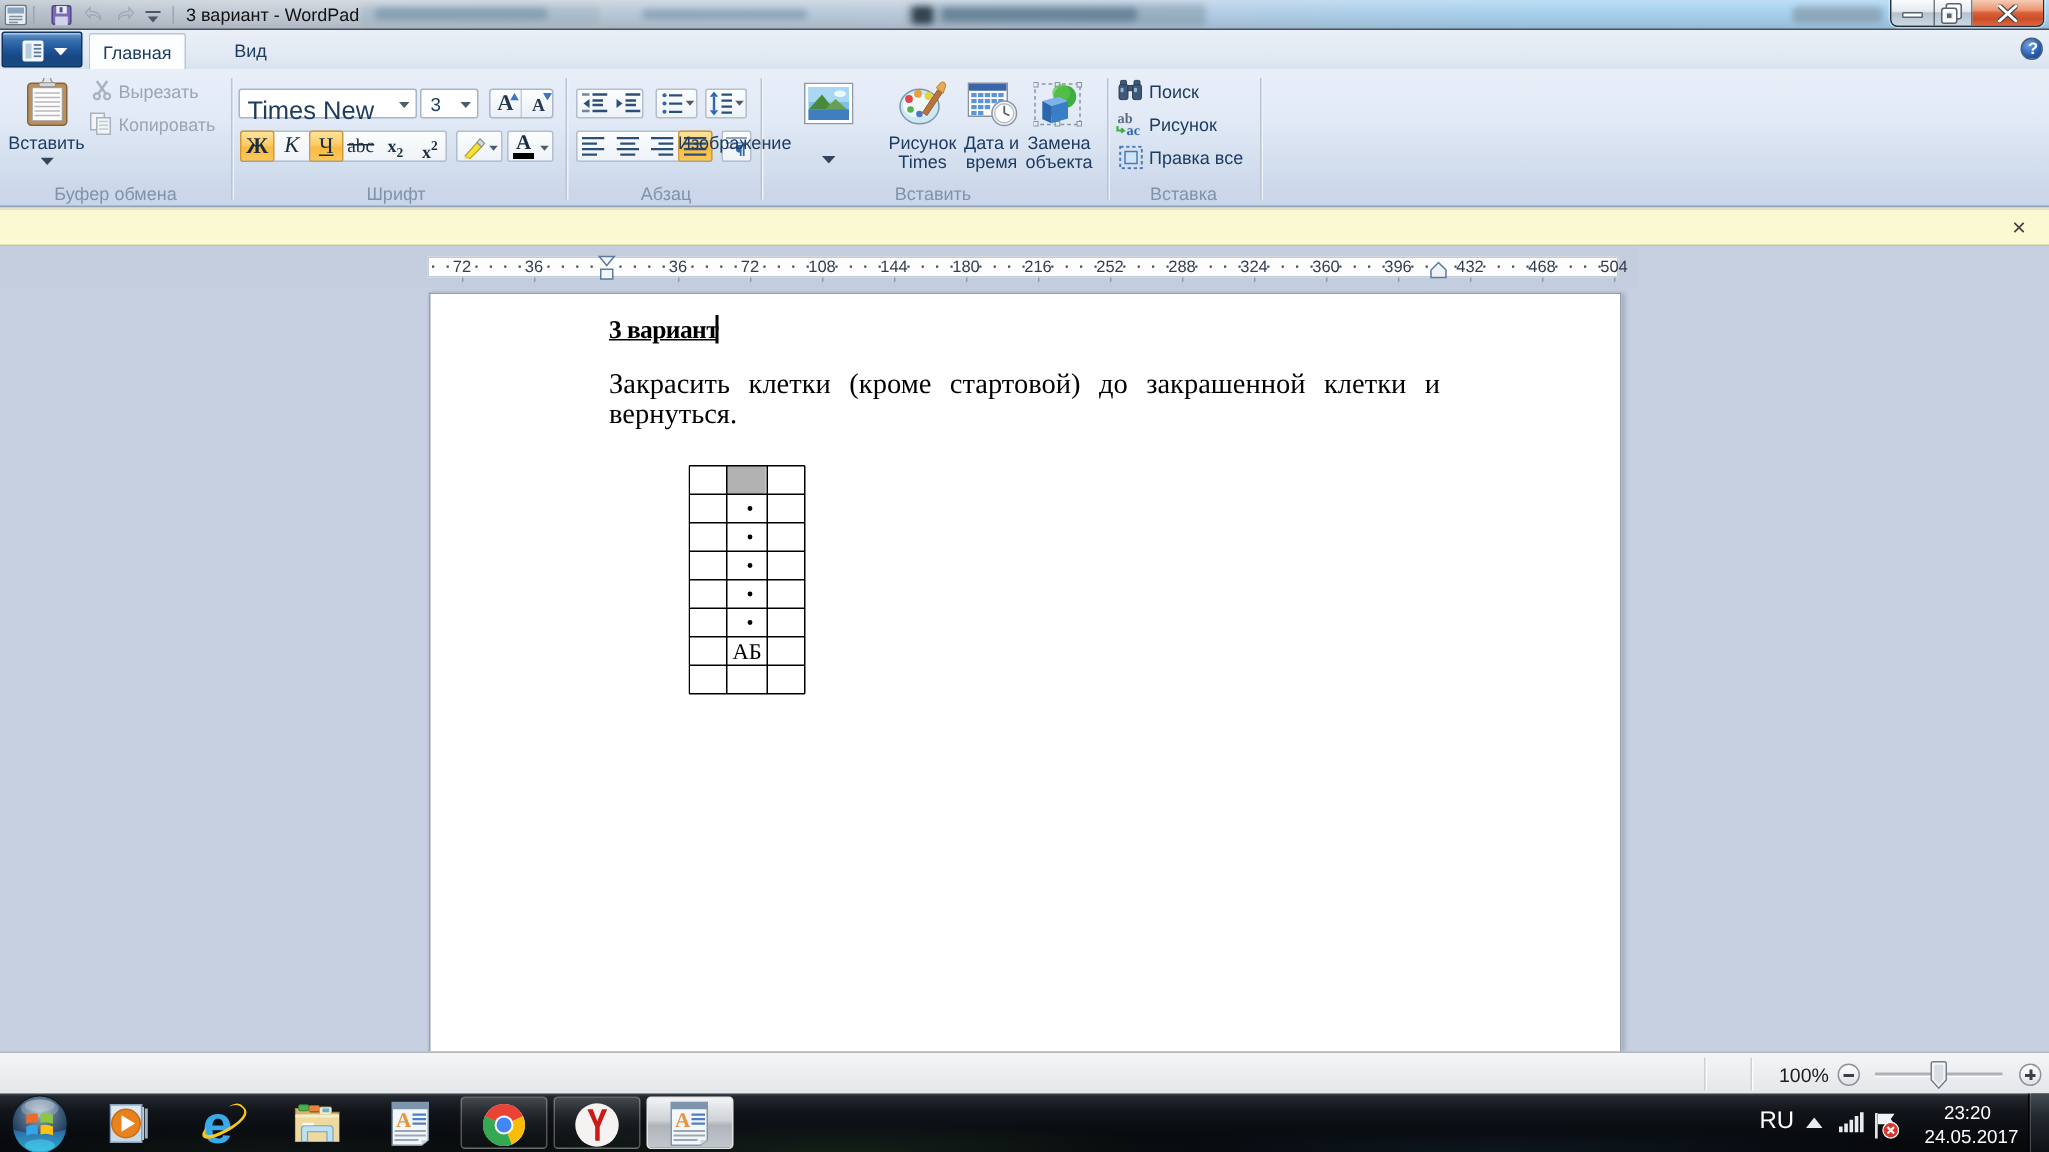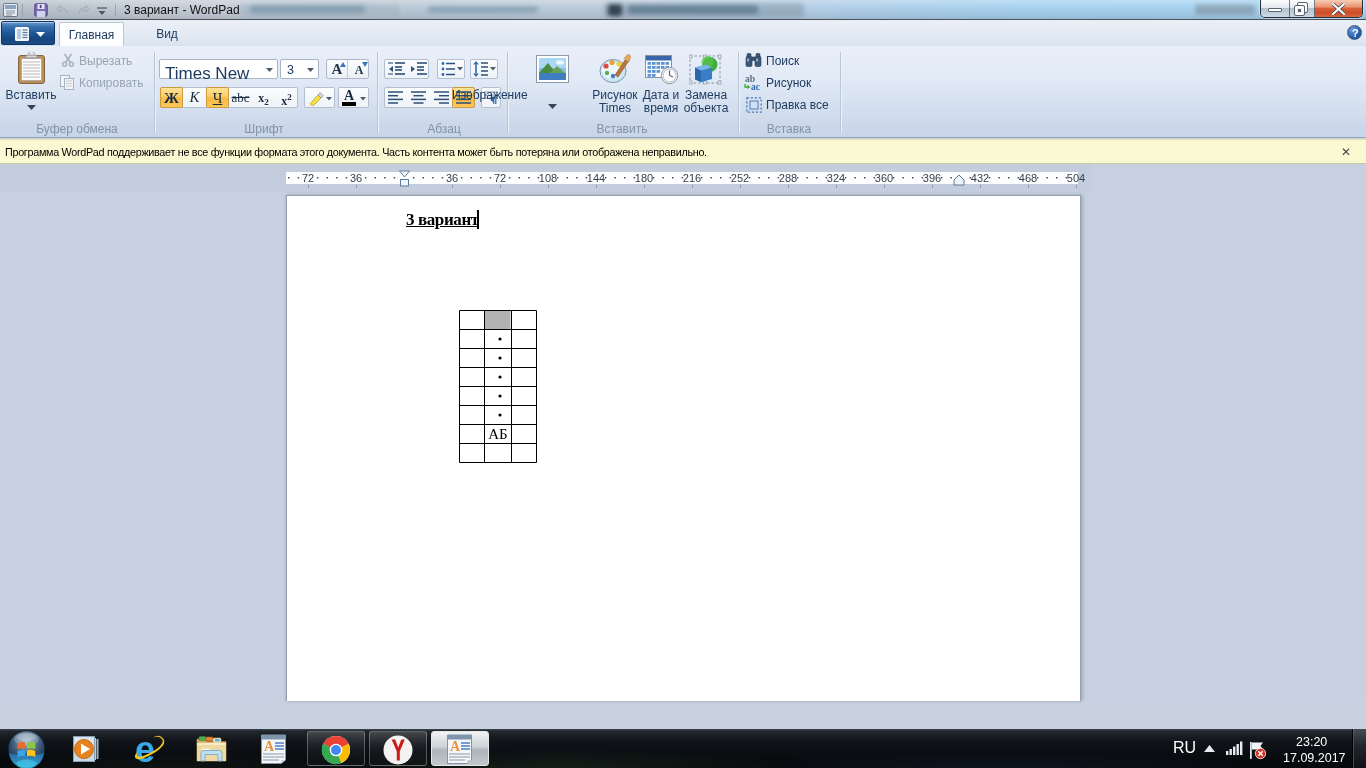--- a/index.html
+++ b/index.html
@@ -466,21 +466,20 @@
     <svg class="abs" style="left:746px;top:51px" width="16" height="16" viewBox="0 0 16 16">
       <rect x="0.8" y="0.8" width="14.4" height="14.4" fill="none" stroke="#4c7ab8" stroke-width="1.3" stroke-dasharray="2.2 1.8"></rect>
       <rect x="4" y="4" width="8" height="8" fill="#cfe4f7" stroke="#4c7ab8" stroke-width="1"></rect>
     </svg>
     <div class="abs rtext" style="left:766px;top:52px">Правка все</div>
     <div class="glabel" style="left:789px">Вставка</div>
     <div class="gsep" style="left:840px"></div>
   </div>
 
   <div id="warnbar" class="abs">
-    <span>Программа WordPad поддерживает не все функции формата этого документа. Часть контента может быть потеряна или отображена неправильно.</span>
     <div id="warnx">✕</div>
   </div>
 
   <div id="workspace" class="abs">
     <div id="rulerstrip" class="abs" style="left:0;top:0;width:1092px;height:28px;background:#c3cddd"></div>
     <div id="rulerband" class="abs"></div>
     <svg class="abs" style="left:285px;top:7px;overflow:visible" width="794" height="14">
         <text x="23.0" y="10.5" font-size="11" text-anchor="middle" fill="#333e4e" font-family="Liberation Sans,sans-serif">72</text>
         <text x="71.0" y="10.5" font-size="11" text-anchor="middle" fill="#333e4e" font-family="Liberation Sans,sans-serif">36</text>
         <text x="167.0" y="10.5" font-size="11" text-anchor="middle" fill="#333e4e" font-family="Liberation Sans,sans-serif">36</text>
@@ -583,20 +582,21 @@
     <svg class="abs" style="left:398px;top:6px" width="13" height="17">
       <path d="M1.5 1 h10 l-5 6 z" fill="#f2f6fa" stroke="#5a7aa0" stroke-width="1"></path>
       <rect x="2.5" y="9.5" width="8" height="6.5" fill="#f2f6fa" stroke="#5a7aa0" stroke-width="1"></rect>
     </svg>
     <svg class="abs" style="left:953px;top:10px" width="12" height="12">
       <path d="M6 1 L11 6 V11 H1 V6 z" fill="#eef3f8" stroke="#5a7aa0" stroke-width="1"></path>
     </svg>
     <div id="page" class="abs">
       <div id="dtitle" class="abs doc">3 вариант</div>
       <div id="caret" class="abs"></div>
+      <div id="dpar" class="abs doc">Закрасить клетки (кроме стартовой) до закрашенной клетки и вернуться.</div>
       <svg class="abs" style="left:172px;top:114px" width="79" height="154">
         <rect x="25.5" y="0.5" width="26" height="19" fill="#b2b2b2"></rect>
         <g stroke="#000" stroke-width="1">
           <line x1="0.5" y1="0.5" x2="0.5" y2="152.5"></line>
             <line x1="25.5" y1="0.5" x2="25.5" y2="152.5"></line>
             <line x1="52.5" y1="0.5" x2="52.5" y2="152.5"></line>
             <line x1="77.5" y1="0.5" x2="77.5" y2="152.5"></line>
           <line x1="0.5" y1="0.5" x2="77.5" y2="0.5"></line>
             <line x1="0.5" y1="19.5" x2="77.5" y2="19.5"></line>
             <line x1="0.5" y1="38.5" x2="77.5" y2="38.5"></line>
@@ -612,20 +612,35 @@
             <circle cx="41" cy="48" r="1.6"></circle>
             <circle cx="41" cy="67" r="1.6"></circle>
             <circle cx="41" cy="86" r="1.6"></circle>
             <circle cx="41" cy="105" r="1.6"></circle>
         </g>
         <text x="39" y="129" font-size="15" text-anchor="middle" fill="#000" font-family="Liberation Serif,serif">АБ</text>
       </svg>
     </div>
   </div>
 
+  <div id="statusbar" class="abs">
+    <div class="ssep" style="left:1136px"></div>
+    <div class="ssep" style="left:1167px"></div>
+    <div class="abs" style="left:1186px;top:7px;font-size:13px;color:#1a1a1a">100%</div>
+    <div class="zbtn" style="left:1225px"></div>
+    <div class="abs" style="left:1229px;top:13.5px;width:7px;height:2px;background:#3a3f45"></div>
+    <div class="abs" style="left:1250px;top:13px;width:85px;height:2px;background:#aeb2b7;box-shadow:0 1px 0 #fbfcfd"></div>
+    <svg class="abs" style="left:1286px;top:5px" width="13" height="20">
+        <path d="M1.5 2 Q1.5 0.8 2.7 0.8 L10.3 0.8 Q11.5 0.8 11.5 2 L11.5 13 L6.5 18.5 L1.5 13 z" fill="#f2f4f6" stroke="#757f8a"></path>
+        <path d="M3.5 2.8 L9.5 2.8 L9.5 12.6 L6.5 15.8 L3.5 12.6 z" fill="#d9dee3"></path>
+      </svg>
+    <div class="zbtn" style="left:1346px"></div>
+    <div class="abs" style="left:1350px;top:13.5px;width:7px;height:2px;background:#3a3f45"></div>
+    <div class="abs" style="left:1353px;top:10.5px;width:2px;height:7px;background:#3a3f45;margin-left:-0.5px"></div>
+  </div>
 
   <div id="taskbar" class="abs">
 
     <svg class="abs" style="left:7px;top:1px" width="39" height="38" viewBox="0 0 39 38">
       <defs>
         <radialGradient id="orb" cx="50%" cy="30%" r="75%">
           <stop offset="0%" stop-color="#9fb6c9"></stop>
             <stop offset="45%" stop-color="#47637e"></stop>
             <stop offset="75%" stop-color="#1d3a57"></stop>
             <stop offset="100%" stop-color="#0e2740"></stop>
@@ -742,18 +757,18 @@
           <rect x="14" y="0.5" width="2.4" height="13.5"></rect>
       </g>
     </svg>
     <svg class="abs" style="left:1249px;top:13px" width="17" height="18">
       <rect x="1" y="0" width="1.8" height="17" fill="#dfe4e8"></rect>
       <path d="M3 0.5 L14 0.5 L11.5 4 L14 7.5 L3 7.5 z" fill="#f2f5f7"></path>
       <circle cx="11.5" cy="11.5" r="5.2" fill="#d8352a" stroke="#fff" stroke-width="0.8"></circle>
       <path d="M9.3 9.3 L13.7 13.7 M13.7 9.3 L9.3 13.7" stroke="#fff" stroke-width="1.4"></path>
     </svg>
     <div class="tray" style="left:1296px;top:6px;font-size:12.5px">23:20</div>
-    <div class="tray" style="left:1283px;top:22px;font-size:12.5px">17.09.2017</div>
+    <div class="tray" style="left:1283px;top:22px;font-size:12.5px">24.05.2017</div>
     <div class="abs" style="left:1351.5px;top:0;width:1.5px;height:39px;background:#000;box-shadow:1px 0 0 rgba(255,255,255,0.25)"></div>
     <div class="abs" style="left:1354px;top:0;width:12px;height:39px;background:linear-gradient(#454c54,#23282e 40%,#0e1115)"></div>
   </div>
 
 </div>
 
 </body></html>

